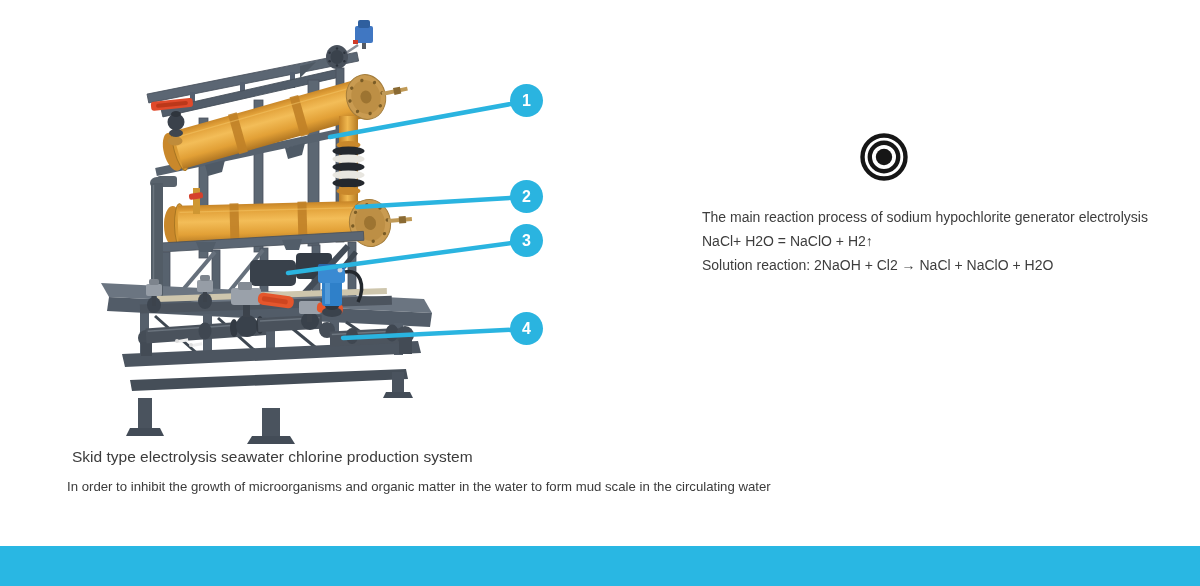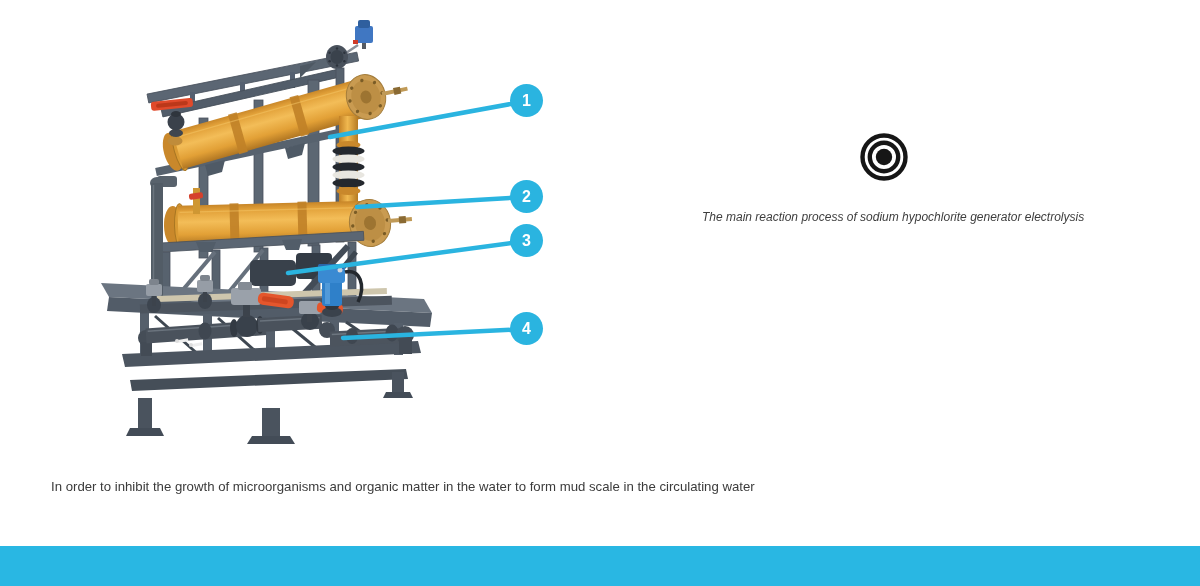--- a/index.html
+++ b/index.html
@@ -5,25 +5,25 @@
   html,body{margin:0;padding:0;background:#fff;}
   .page{position:relative;width:1200px;height:586px;background:#ffffff;overflow:hidden;
         font-family:"Liberation Sans",sans-serif;}
   .machine-svg{position:absolute;left:0;top:0;z-index:1;}
   .leader-svg{position:absolute;left:0;top:0;z-index:2;pointer-events:none;}
   .badge{position:absolute;z-index:3;width:33px;height:33px;border-radius:50%;
          background:#2ab4e0;color:#ffffff;display:flex;align-items:center;justify-content:center;
          font-size:16px;font-weight:bold;}
   .reaction-icon{position:absolute;left:860px;top:133px;z-index:2;}
   .reaction-text{position:absolute;left:702px;top:205px;z-index:2;color:#3d3d3d;
-                 font-size:12px;font-style:italic;}
+                 font-size:14px;}
   .reaction-text .rline{height:24px;line-height:24px;white-space:nowrap;}
   .caption-title{position:absolute;left:72px;top:446px;z-index:2;color:#3b3b3b;
                  font-size:15.5px;line-height:22px;white-space:nowrap;}
-  .caption-desc{position:absolute;left:51px;top:477px;z-index:2;color:#3b3b3b;
+  .caption-desc{position:absolute;left:67px;top:477px;z-index:2;color:#3b3b3b;
                 font-size:13.2px;}
   .caption-desc .dline{height:19px;line-height:19px;white-space:nowrap;}
   .footer-bar{position:absolute;left:0;top:546px;width:1200px;height:40px;
               background:#29b7e3;z-index:2;}
 </style>
 </head>
 <body>
 
 <div class="page">
 
@@ -312,21 +312,24 @@
   </div>
 
   <svg class="reaction-icon" width="48" height="48" viewBox="0 0 48 48">
     <circle cx="24" cy="24" r="21.5" fill="none" stroke="#161616" stroke-width="4.4"></circle>
     <circle cx="24" cy="24" r="14.2" fill="none" stroke="#161616" stroke-width="4.4"></circle>
     <circle cx="24" cy="24" r="8.2" fill="#161616"></circle>
   </svg>
 
   <div class="reaction-text">
     <div class="rline">The main reaction process of sodium hypochlorite generator electrolysis</div>
-  </div>
-
+    <div class="rline">NaCl+ H2O = NaClO + H2↑</div>
+    <div class="rline">Solution reaction: 2NaOH + Cl2 → NaCl + NaClO + H2O</div>
+  </div>
+
+  <div class="caption-title">Skid type electrolysis seawater chlorine production system</div>
   <div class="caption-desc">
     <div class="dline">In order to inhibit the growth of microorganisms and organic matter in the water to form mud scale in the circulating water</div>
   </div>
 
   <div class="footer-bar"></div>
 
 </div>
 
 </body></html>

